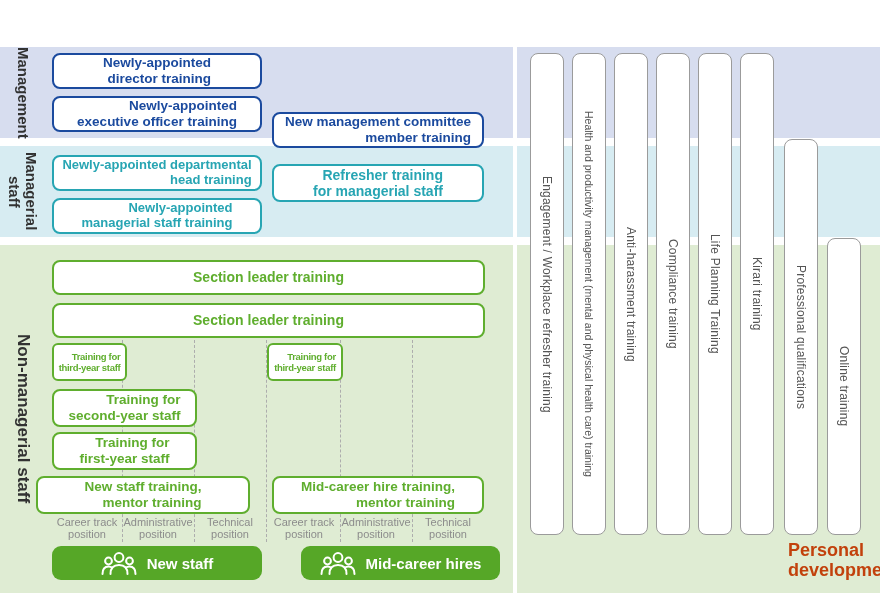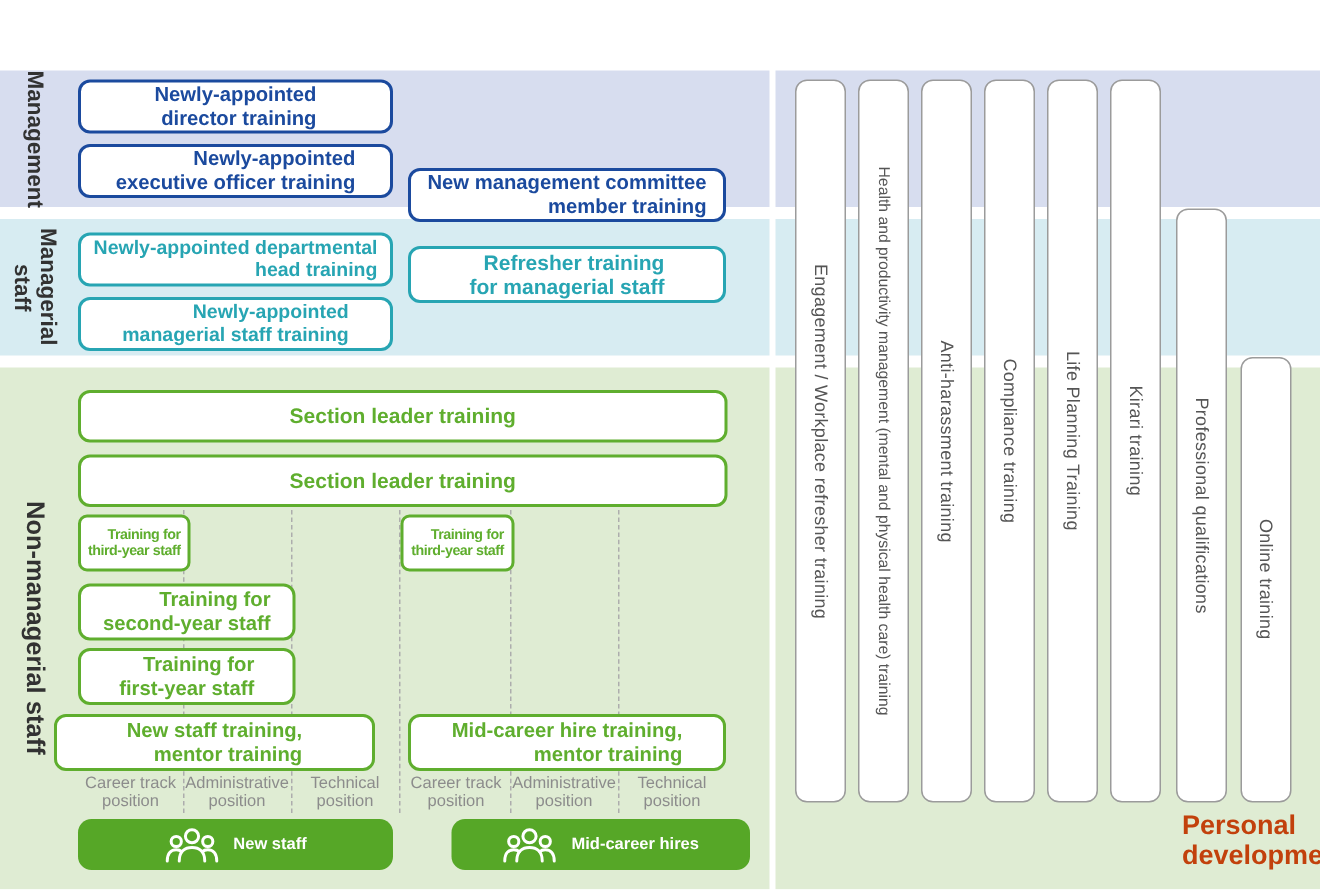--- a/index.html
+++ b/index.html
@@ -36,21 +36,21 @@
 
   .dash { position:absolute; width:0; border-left:1.5px dashed #adadad; top:340px; height:202px; }
 
   .poslabel {
     position:absolute; top:515px; height:26px; color:#8c8c8c; font-size:11px;
     text-align:center; white-space:pre-line; line-height:1.1; display:flex; align-items:center; justify-content:center;
   }
 
   .solid {
     position:absolute; top:546px; height:34px; background:#56a727; border-radius:9px;
-    color:#fff; font-weight:bold; font-size:11px;
+    color:#fff; font-weight:bold; font-size:15px;
     display:flex; align-items:center; justify-content:center; gap:10px;
   }
 
   .bar {
     position:absolute; width:34px; background:#fff; border:1.5px solid #9b9b9b; border-radius:8px;
     display:flex; align-items:center; justify-content:center;
   }
   .bar span {
     writing-mode:vertical-rl; text-orientation:mixed; color:#555; font-size:12px;
     white-space:nowrap; letter-spacing:0.2px;

